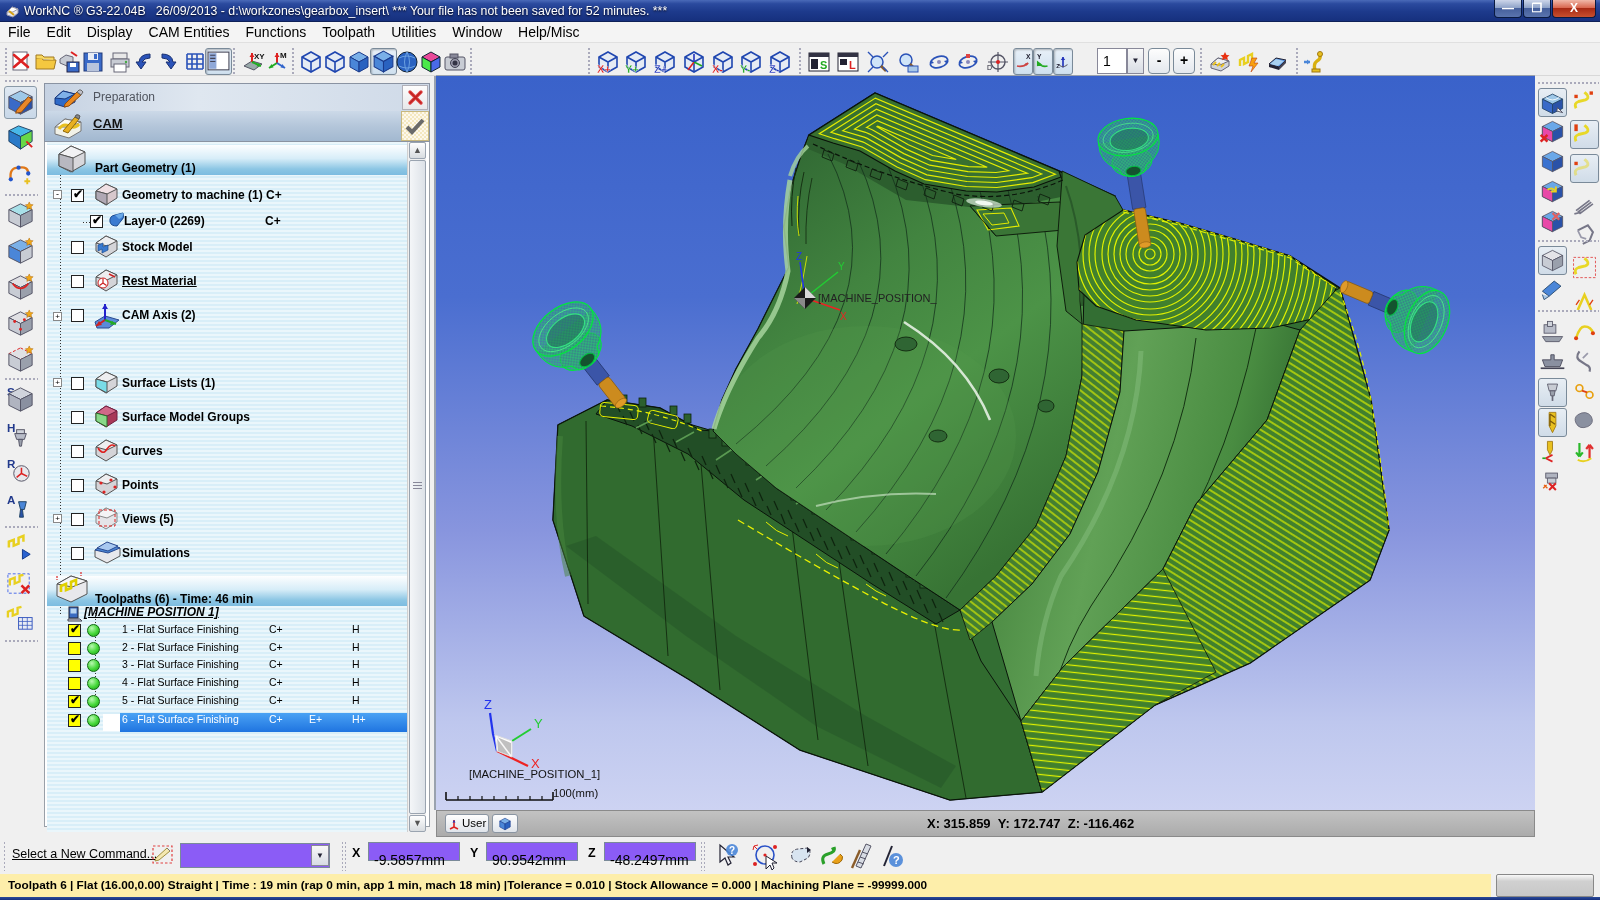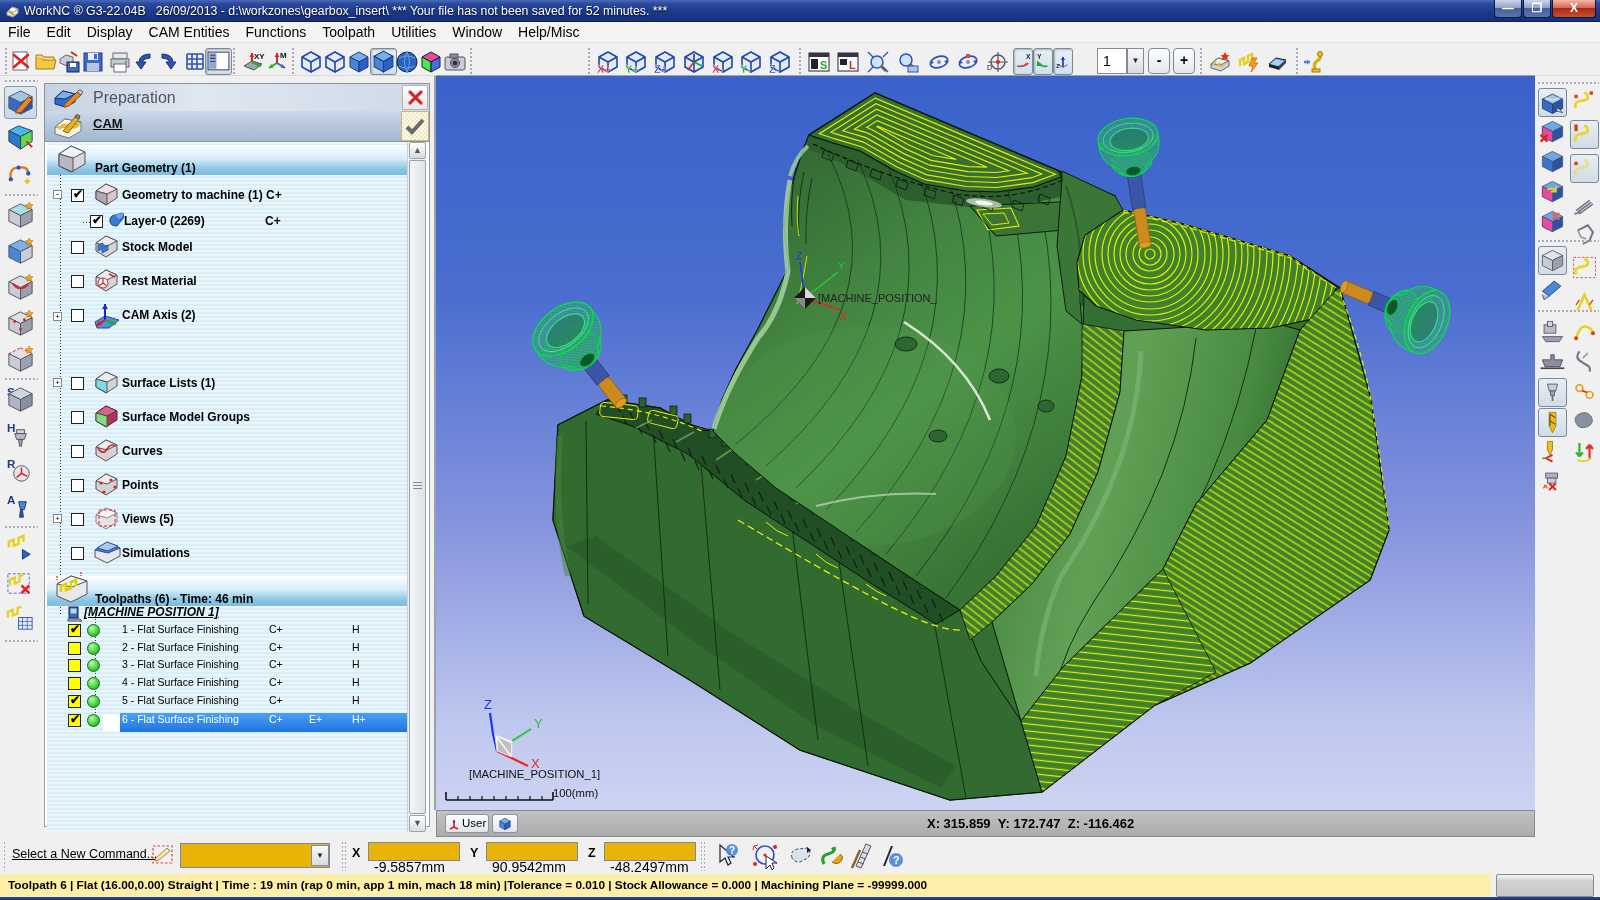--- a/index.html
+++ b/index.html
@@ -26,21 +26,21 @@
   
   #toolbar { left:0; top:43px; width:1600px; height:33px; background:#f0f0f0; border-bottom:1px solid #d8d8d8; }
 
   
   #leftbar { left:0; top:76px; width:42px; height:762px; background:#f0f0f0; }
 
   
   #leftpanel { left:44px; top:83px; width:386px; height:744px; background:#fff; border:1px solid #9aa0a8; }
   #prephdr { left:44px; top:83px; width:386px; height:40px;
      background:linear-gradient(90deg,#c6d2e2 0%, #dfe7f0 40%, #cfdae8 100%); border:1px solid #8a93a2;
-     color:#50555f; font-size:16px; line-height:27px; }
+     color:#50555f; font-size:12px; line-height:27px; }
   #camrow { left:44px; top:111px; width:386px; height:31px;
      background:linear-gradient(#ccd9e8 0%, #b4c6da 50%, #a2b8d0 100%); border:1px solid #8a93a2; border-top:none;
      font-size:13px; font-weight:bold; color:#111; }
   #tree { left:47px; top:142px; width:360px; height:690px; overflow:hidden;
      background:repeating-linear-gradient(#eaf6fb 0px, #eaf6fb 2px, #d8eef8 2px, #d8eef8 4px); font-size:12.5px; }
   #treescroll { left:407px; top:142px; width:19px; height:690px; background:#f0f0f0; border-left:1px solid #d0d0d0;}
   .band { position:absolute; left:0; width:360px; height:30px; font-size:12px;
      background:linear-gradient(#fdfeff 0%, #d7edf8 45%, #8cc6e4 80%, #7cbce0 100%);
      font-weight:bold; color:#000; }
   .band .bt { position:absolute; left:48px; top:16px; }
@@ -55,22 +55,22 @@
   #viewport { left:436px; top:76px; width:1099px; height:734px; box-shadow:-2px 0 0 #9aa2ae, 0 -1px 0 #9aa2ae;
      background:linear-gradient(#3a62ca 0%, #4569cf 25%, #6d83d8 50%, #a3aee8 75%, #cad0f0 100%); }
   #vpbar { left:436px; top:810px; width:1099px; height:27px; background:linear-gradient(#c2c2c2,#ababab);
      border:1px solid #8a8a8a; font-size:13px; font-weight:bold; }
 
   
   #rightbar { left:1535px; top:76px; width:65px; height:762px; background:#f0f0f0; }
 
   
   #cmdrow { left:0; top:838px; width:1600px; height:36px; background:#f0f0f0; font-size:12.5px; }
-  .inputbox { position:absolute; height:19px; background:#eab308; border:1px solid #7a8a99; font-size:14px;
-     padding:16px 4px 0 5px; }
+  .inputbox { position:absolute; height:19px; background:#8b5cf6; border:1px solid #7a8a99; font-size:14px;
+     padding:9px 4px 0 5px; }
   
   #statusbar { left:0; top:874px; width:1491px; height:24px; background:#fdeeaa; font-size:11.8px; font-weight:bold;
      color:#000; line-height:23px; padding-left:8px; white-space:nowrap; overflow:hidden;}
   #grip { left:1496px; top:874px; width:98px; height:23px; border:1px solid #888;
      background:linear-gradient(#f8f8f8,#d0d0d0 30%,#c8c8c8); border-radius:2px;}
   #botframe { left:0; top:897px; width:1600px; height:3px; background:linear-gradient(#2a4a9a,#16307e); }
 </style>
 </head>
 <body>
 
@@ -600,21 +600,21 @@
   <div class="ti" style="left:75px;top:98px;">Stock Model</div>
 
   <div class="cb" style="left:24px;top:133px;"></div>
   <svg class="abs" style="left:44px;top:124px" width="30" height="30" viewBox="0 0 30 30">
       <polygon points="5,11 15,4 26,9 26,18 15,25 5,19" fill="#d4d4d8" stroke="#555"></polygon>
       <polygon points="5,11 15,4 26,9 16,14" fill="#eeeef0" stroke="#555"></polygon>
       <circle cx="12" cy="17" r="5" fill="#fff" stroke="#cc2222"></circle>
       <path d="M12,17 L12,12.5 M12,17 L8.5,19.5 M12,17 L15.5,19.5" stroke="#cc2222" stroke-width="1.2"></path>
       <path d="M18,8 L24,11" stroke="#cc2222" stroke-width="1.5"></path>
     </svg>
-  <div class="ti" style="left:75px;top:132px;">Rest Material</div>
+  <div class="ti" style="left:75px;top:132px;text-decoration:underline;">Rest Material</div>
 
   <div class="abs" style="left:6px;top:170px;width:9px;height:9px;background:#fff;border:1px solid #888;font-size:8px;line-height:8px;text-align:center;">+</div>
   <div class="cb" style="left:24px;top:167px;"></div>
   <svg class="abs" style="left:44px;top:156px" width="32" height="34" viewBox="0 0 32 34">
       <polygon points="4,24 14,18 28,22 18,30 6,30" fill="#5a8ad8" stroke="#2a4a90"></polygon>
       <path d="M14,22 L14,6" stroke="#2222cc" stroke-width="2"></path>
       <path d="M14,6 l-3,5 l6,0 Z" fill="#2222cc"></path>
       <path d="M14,22 L5,28" stroke="#cc2222" stroke-width="2"></path>
       <path d="M5,28 l6,-1 l-3,-4 Z" fill="#cc2222"></path>
       <path d="M14,22 L25,26" stroke="#22aa22" stroke-width="2"></path>

